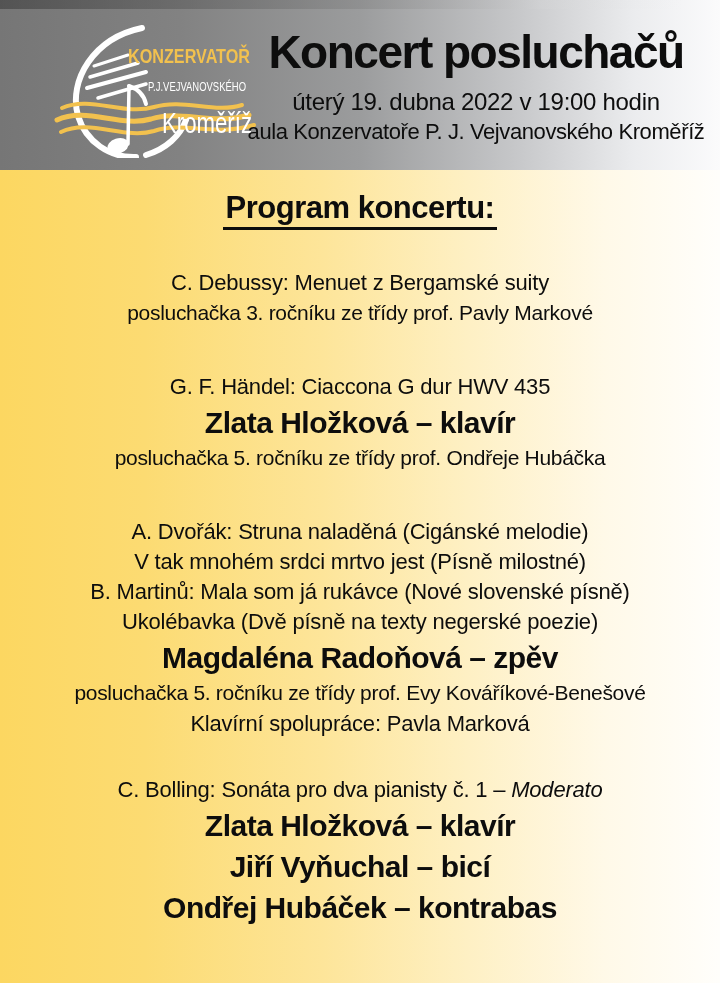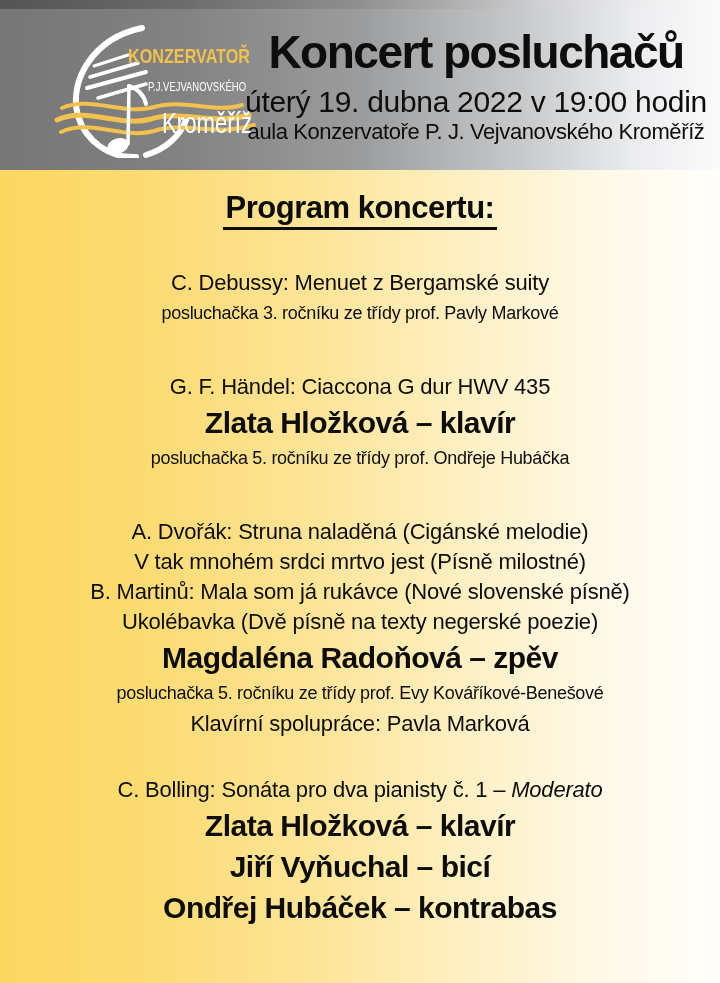--- a/index.html
+++ b/index.html
@@ -21,21 +21,21 @@
                rgba(110,110,110,.35) 45%,rgba(220,220,220,.15) 75%,
                rgba(255,255,255,0) 95%);
   }
   .logo { position:absolute; top:16px; left:28px; width:232px; height:142px; }
 
   .title-block { position:absolute; left:236px; right:4px; top:26px; text-align:center; }
   .event-title {
     font-size:46px; font-weight:bold; letter-spacing:-1.5px;
     line-height:52px; white-space:nowrap;
   }
-  .event-date { margin-top:9px; font-size:30px; line-height:30px; letter-spacing:-0.3px; white-space:nowrap; }
+  .event-date { margin-top:9px; font-size:24px; line-height:30px; letter-spacing:-0.3px; white-space:nowrap; }
   .event-venue { font-size:22px; line-height:29px; letter-spacing:-0.4px; white-space:nowrap; }
 
   
   .main {
     position:absolute; top:170px; left:0; width:720px; height:813px;
     text-align:center;
     background:linear-gradient(90deg,#fcd761 0%,#fcdb72 20%,#fde59a 45%,
                #fef0c4 65%,#fff9e8 84%,#fffefb 100%);
   }
   .heading-row { padding-top:20px; }
@@ -43,21 +43,21 @@
     display:inline-block; font-size:31px; font-weight:bold; line-height:36px;
     border-bottom:3px solid #0d0d0d; padding:0 3px 1px 3px; letter-spacing:-0.5px;
   }
   .block { }
   .block-1 { margin-top:38px; }
   .block-2 { margin-top:44px; }
   .block-3 { margin-top:44px; }
   .block-4 { margin-top:36px; }
   .piece   { font-size:22px; line-height:30px; letter-spacing:-0.2px; white-space:nowrap; }
   .performer { font-size:30px; font-weight:bold; line-height:41px; letter-spacing:-0.5px; white-space:nowrap; }
-  .detail  { font-size:18px; line-height:30px; letter-spacing:-0.3px; white-space:nowrap; }
+  .detail  { font-size:21px; line-height:30px; letter-spacing:-0.3px; white-space:nowrap; }
   .collab  { font-size:22px; font-weight:normal; line-height:31px; letter-spacing:-0.2px; white-space:nowrap; }
   .italic  { font-style:italic; }
 </style>
 </head>
 <body>
 
 <div class="poster">
 
   <div class="header">
 

